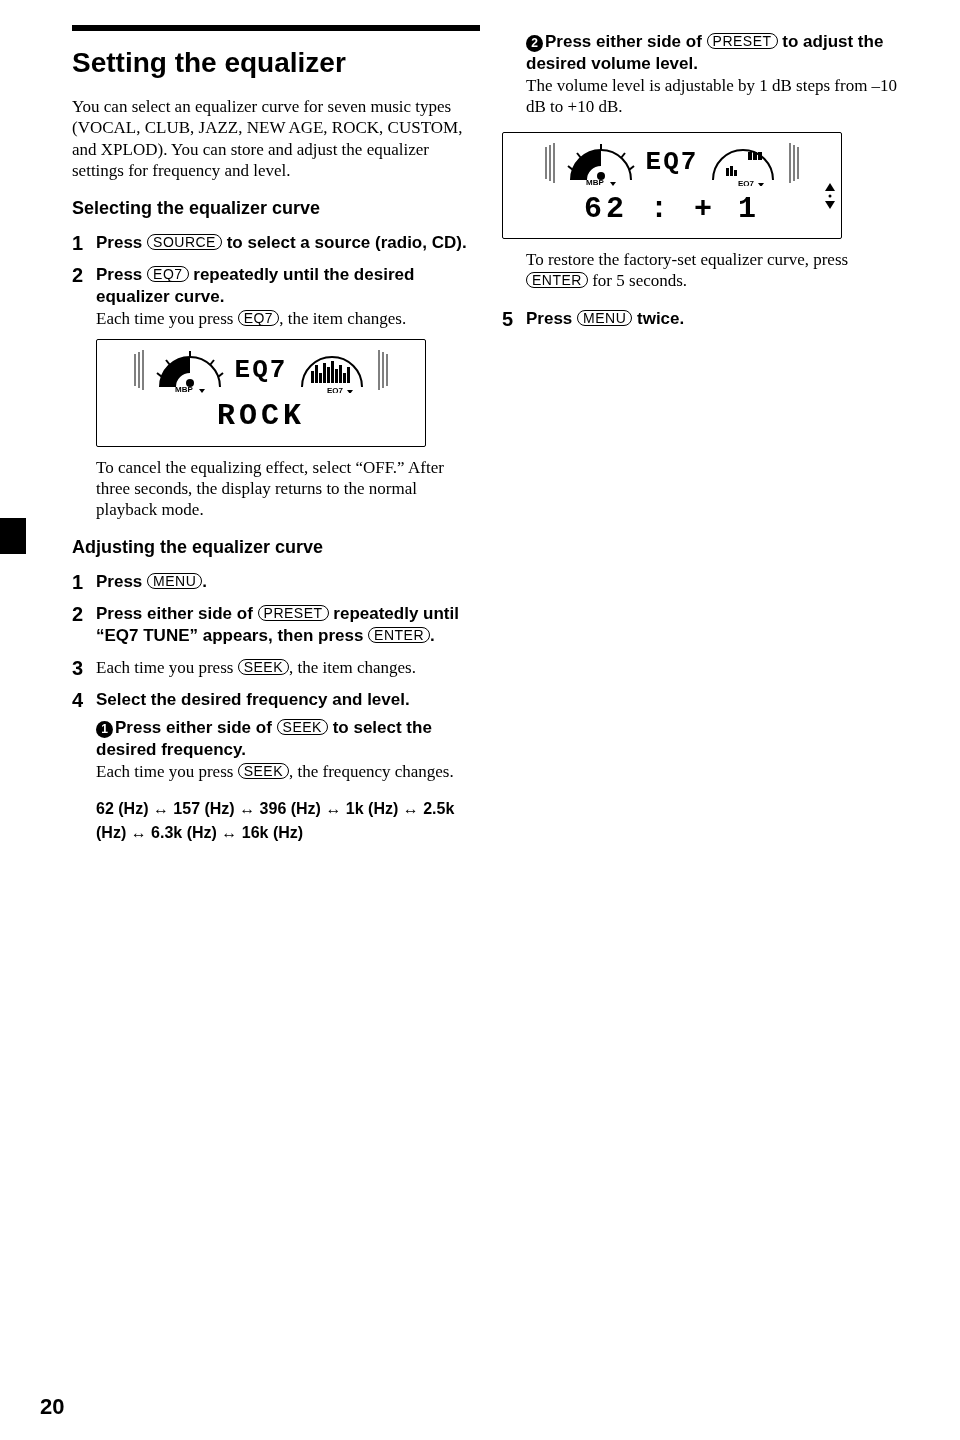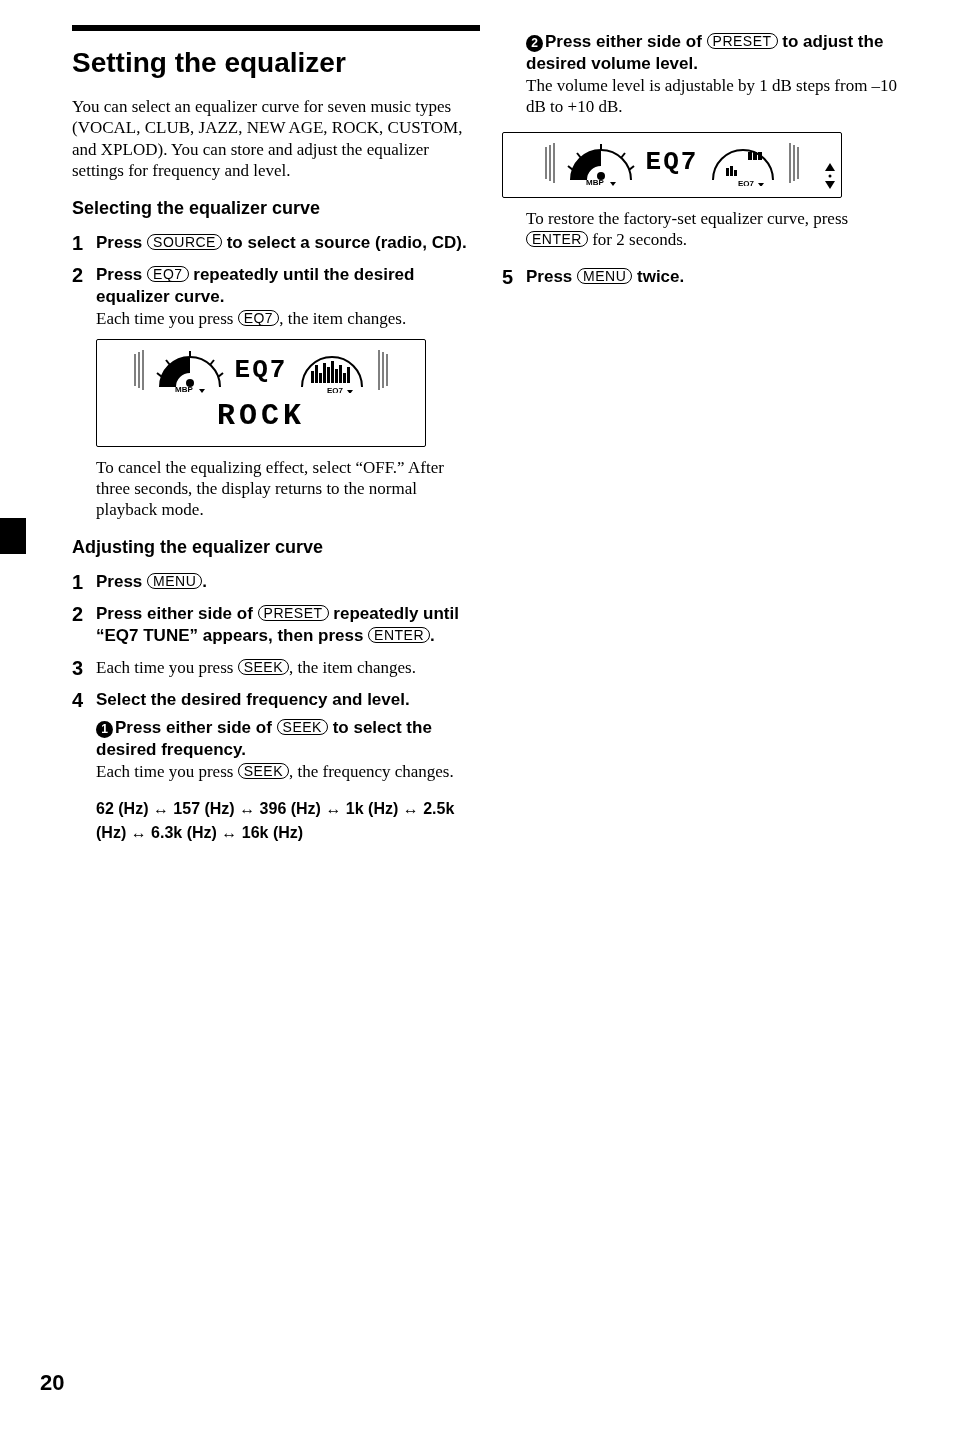--- a/index.html
+++ b/index.html
@@ -28,21 +28,21 @@
     position: absolute;
     left: 0;
     top: 518px;
     width: 26px;
     height: 36px;
     background: #000;
   }
   .page-num {
     position: absolute;
     left: 40px;
-    bottom: 44px;
+    bottom: 20px;
     font-family: Arial, Helvetica, sans-serif;
     font-weight: bold;
     font-size: 22px;
   }
   .h-title {
     font-family: Arial, Helvetica, sans-serif;
     font-weight: bold;
     font-size: 28px;
     margin-bottom: 16px;
   }
@@ -340,29 +340,30 @@
           <path d="M50 43 l3 4 l3 -4 z" fill="#000"></path>
         </svg>
         <svg class="gauge-svg" width="18" height="44">
             <g stroke="#000" stroke-width="1">
               <line x1="8" y1="2" x2="8" y2="42"></line>
               <line x1="12" y1="4" x2="12" y2="40"></line>
               <line x1="16" y1="6" x2="16" y2="38"></line>
             </g>
           </svg>
       </div>
+      <div class="lcd-row2">62 : +  1</div>
       <svg class="updn-svg" width="14" height="26">
         <path d="M7 0 L12 8 L2 8 Z" fill="#000"></path>
         <path d="M7 26 L12 18 L2 18 Z" fill="#000"></path>
         <circle cx="7" cy="13" r="1.5" fill="#000"></circle>
       </svg>
     </div>
 
     <div class="para" style="margin-left:24px">
-      <span>To restore the factory-set equalizer curve, press </span><span class="btn">ENTER</span><span> for 2 seconds.</span>
+      <span>To restore the factory-set equalizer curve, press </span><span class="btn">ENTER</span><span> for 5 seconds.</span>
     </div>
 
     <div class="step">
       <div class="step-num">5</div>
       <div class="step-body">
         <span class="bold-sans">
           <span>Press </span><span class="btn">MENU</span><span> twice.</span>
         </span>
       </div>
     </div>

